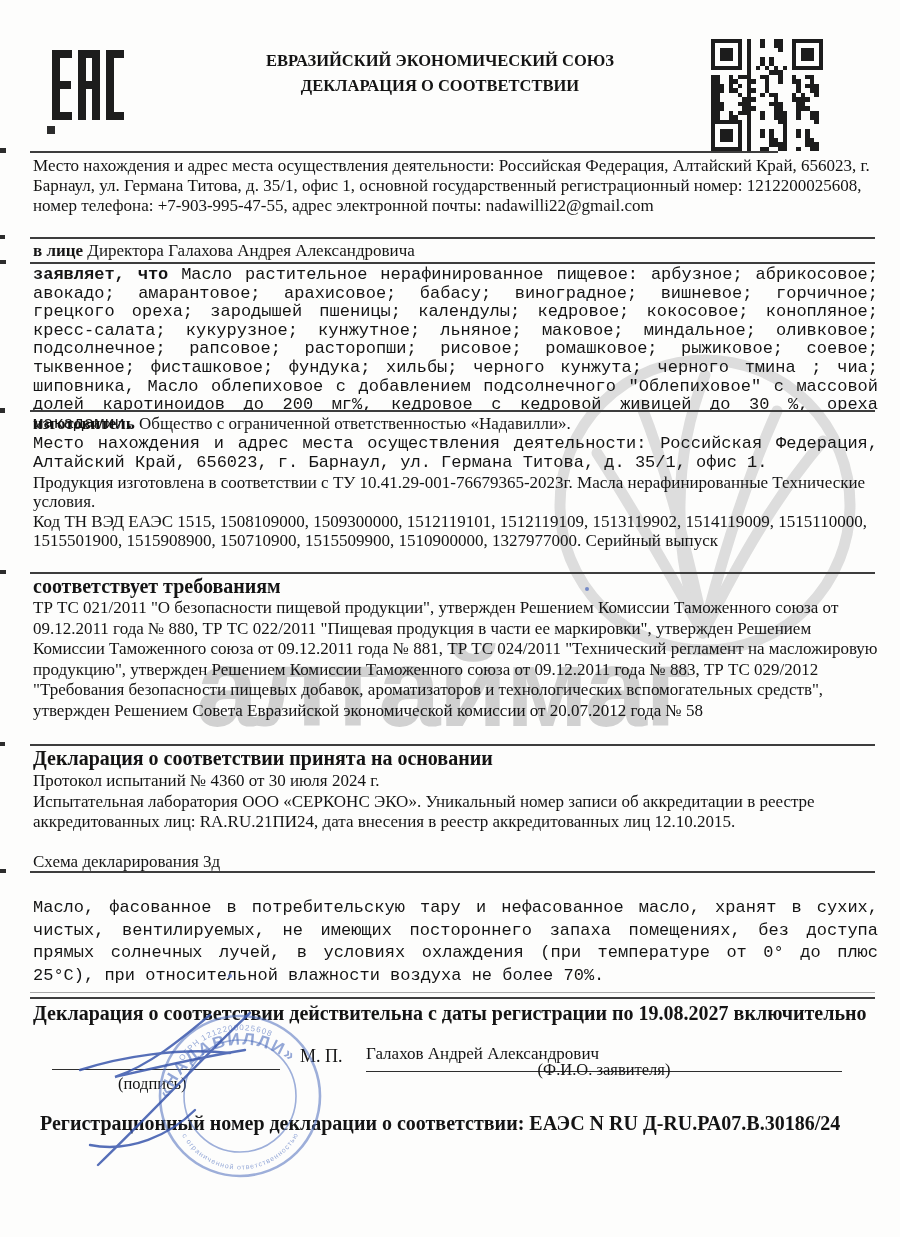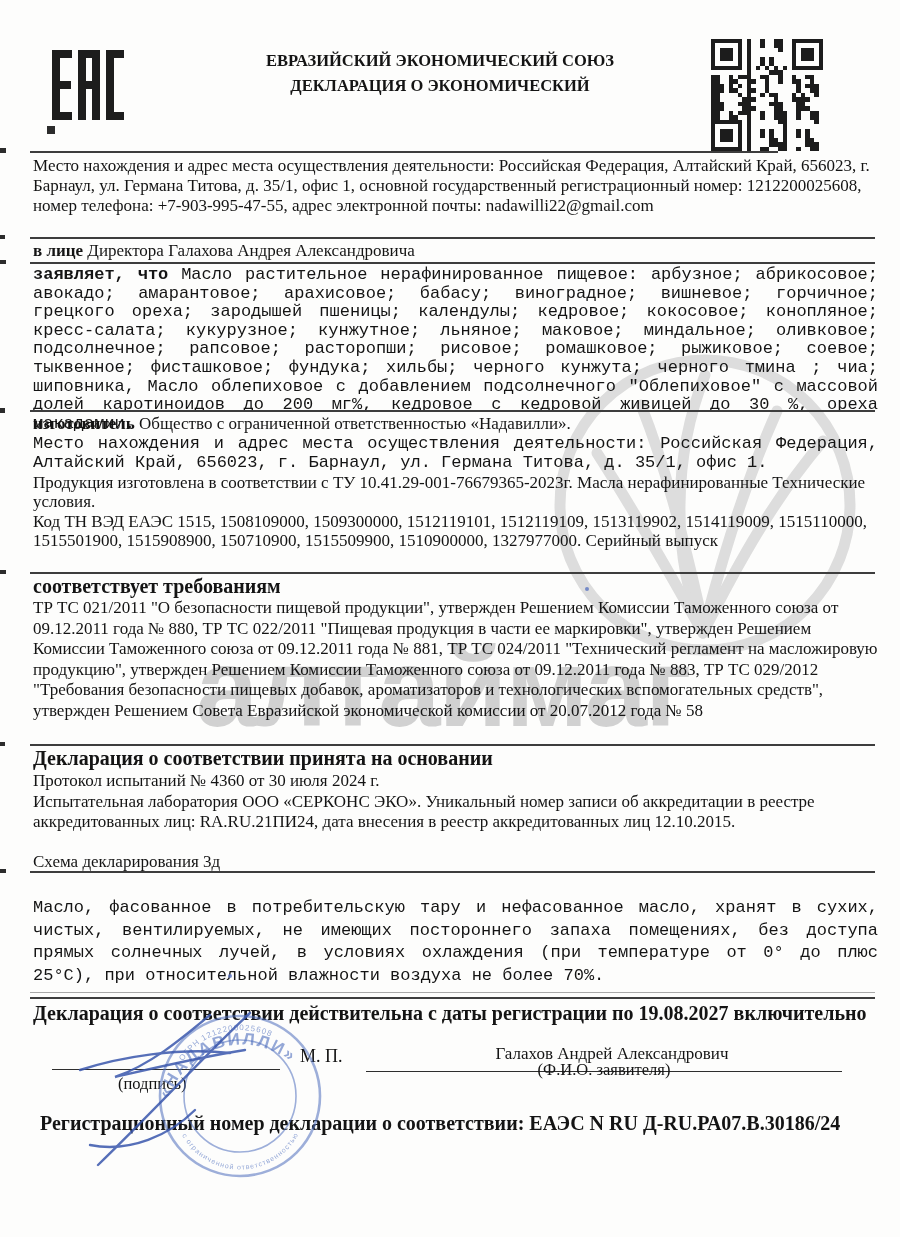--- a/index.html
+++ b/index.html
@@ -63,21 +63,21 @@
         <rect x="26" y="0" width="22" height="8"></rect>
         <rect x="26" y="31" width="22" height="8"></rect>
         <rect x="54" y="0" width="8" height="70"></rect>
         <rect x="54" y="0" width="18" height="8"></rect>
         <rect x="54" y="62" width="18" height="8"></rect>
       </g>
     </svg>
 
     <div class="abs title" style="left:170px;top:48px;width:540px">
       <div>ЕВРАЗИЙСКИЙ ЭКОНОМИЧЕСКИЙ СОЮЗ</div>
-      <div>ДЕКЛАРАЦИЯ О ЭКОНОМИЧЕСКИЙ</div>
+      <div>ДЕКЛАРАЦИЯ О СООТВЕТСТВИИ</div>
     </div>
 
     <div class="abs" style="left:711px;top:39px;width:112px;height:112px" id="qr"><svg width="112" height="112" viewBox="0 0 25 25" shape-rendering="crispEdges">
           <g fill="#1c1c1c">
             <rect x="0" y="0" width="1" height="1"></rect>
             <rect x="1" y="0" width="1" height="1"></rect>
             <rect x="2" y="0" width="1" height="1"></rect>
             <rect x="3" y="0" width="1" height="1"></rect>
             <rect x="4" y="0" width="1" height="1"></rect>
             <rect x="5" y="0" width="1" height="1"></rect>
@@ -396,21 +396,21 @@
     <div class="rule-thin" style="left:30px;top:992px;width:845px"></div>
     <div class="rule" style="left:30px;top:997px;width:845px;border-top-width:2.5px"></div>
 
     <p class="abs heading" style="left:33px;top:1003px;width:845px">Декларация о соответствии действительна с даты регистрации по 19.08.2027 включительно</p>
 
     <div class="abs" style="left:0;top:1030px;width:900px;height:80px">
       <div class="abs" style="left:52px;top:39px;width:228px;border-top:1.8px solid #2e2e2e"></div>
       <p class="abs caption" style="left:118px;top:44px;width:120px;text-align:left">(подпись)</p>
       <p class="abs para" style="left:300px;top:16px;font-size:18px">М. П.</p>
       <div class="abs" style="left:366px;top:41px;width:476px;border-top:1.8px solid #2e2e2e"></div>
-      <p class="abs para" style="left:374px;top:14px;width:476px;text-align:center">Галахов Андрей Александрович</p>
+      <p class="abs para" style="left:366px;top:14px;width:476px;text-align:left">Галахов Андрей Александрович</p>
       <p class="abs caption" style="left:366px;top:30px;width:476px;text-align:center">(Ф.И.О. заявителя)</p>
     </div>
 
     <p class="abs heading" style="left:40px;top:1113px;width:845px"><span>Регистрационный номер декларации о соответствии:</span> <span>ЕАЭС N RU Д-RU.РА07.В.30186/24</span></p>
 
     <div class="artifact" style="left:0;top:148px;width:6px;height:5px"></div>
     <div class="artifact" style="left:0;top:235px;width:5px;height:4px"></div>
     <div class="artifact" style="left:0;top:260px;width:6px;height:4px"></div>
     <div class="artifact" style="left:0;top:408px;width:5px;height:5px"></div>
     <div class="artifact" style="left:0;top:570px;width:6px;height:4px"></div>

